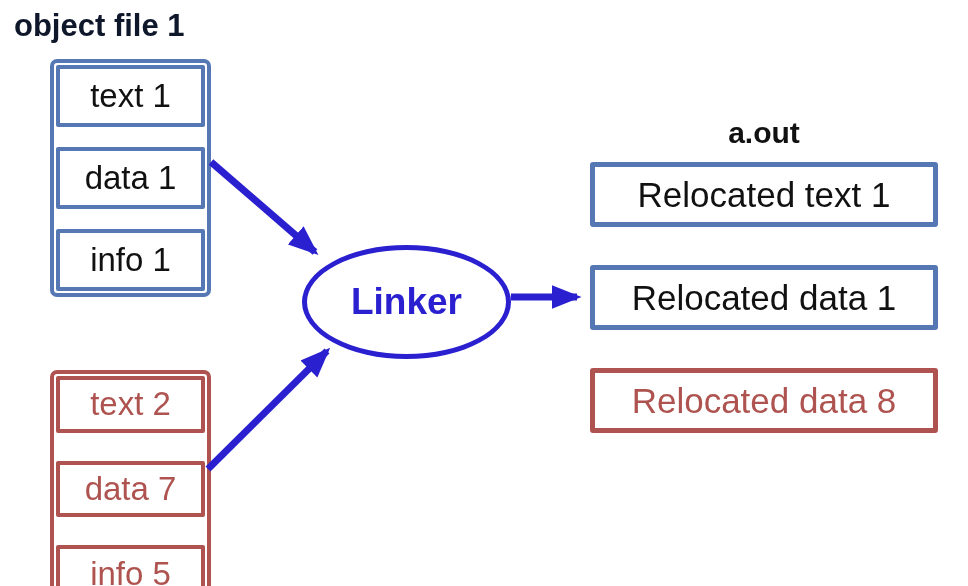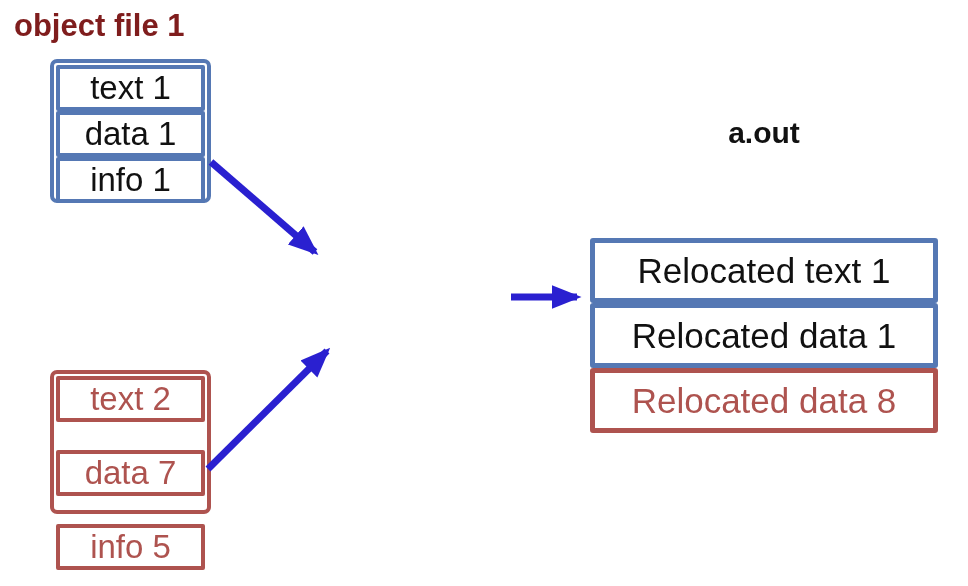--- a/index.html
+++ b/index.html
@@ -10,29 +10,29 @@
     background: #ffffff;
     font-family: "Liberation Sans", sans-serif;
     overflow: hidden;
   }
   * { box-sizing: border-box; }
 
   .file-title {
     position: absolute;
     font-size: 31px;
     font-weight: bold;
-    color: #7f1d1d;
+    color: #0f172a;
     white-space: nowrap;
   }
   .file-title.red { color: #AE534F; }
 
   .file-box {
     position: absolute;
     width: 161px;
-    height: 144px;
+    height: 238px;
     border: 4px solid #5578B4;
     border-radius: 7px;
     padding: 2px;
     display: flex;
     flex-direction: column;
     justify-content: space-between;
     background: #ffffff;
   }
   .file-box.red { border-color: #AE534F; gap: 28px; }
 
@@ -65,21 +65,21 @@
     color: #111111;
   }
   .aout-box {
     position: absolute;
     left: 590px;
     top: 162px;
     width: 348px;
     height: 271px;
     display: flex;
     flex-direction: column;
-    justify-content: flex-end;
+    justify-content: space-between;
   }
   .aout-cell {
     width: 100%;
     height: 65px;
     border-radius: 3px;
     background: #ffffff;
     display: flex;
     align-items: center;
     justify-content: center;
     font-size: 35px;
@@ -126,20 +126,23 @@
     <div class="file-cell">info 1</div>
   </div>
 
 
   <div class="file-box red" style="left:50px; top:370px;">
     <div class="file-cell">text 2</div>
     <div class="file-cell">data 7</div>
     <div class="file-cell">info 5</div>
   </div>
 
+  <div class="linker-ellipse">
+    <span>Linker</span>
+  </div>
 
   <div class="aout-title">a.out</div>
 
   <div class="aout-box">
     <div class="aout-cell blue">Relocated text 1</div>
     <div class="aout-cell blue">Relocated data 1</div>
     <div class="aout-cell red">Relocated data 8</div>
   </div>
 
   <svg id="arrows" viewBox="0 0 968 586" xmlns="http://www.w3.org/2000/svg">

